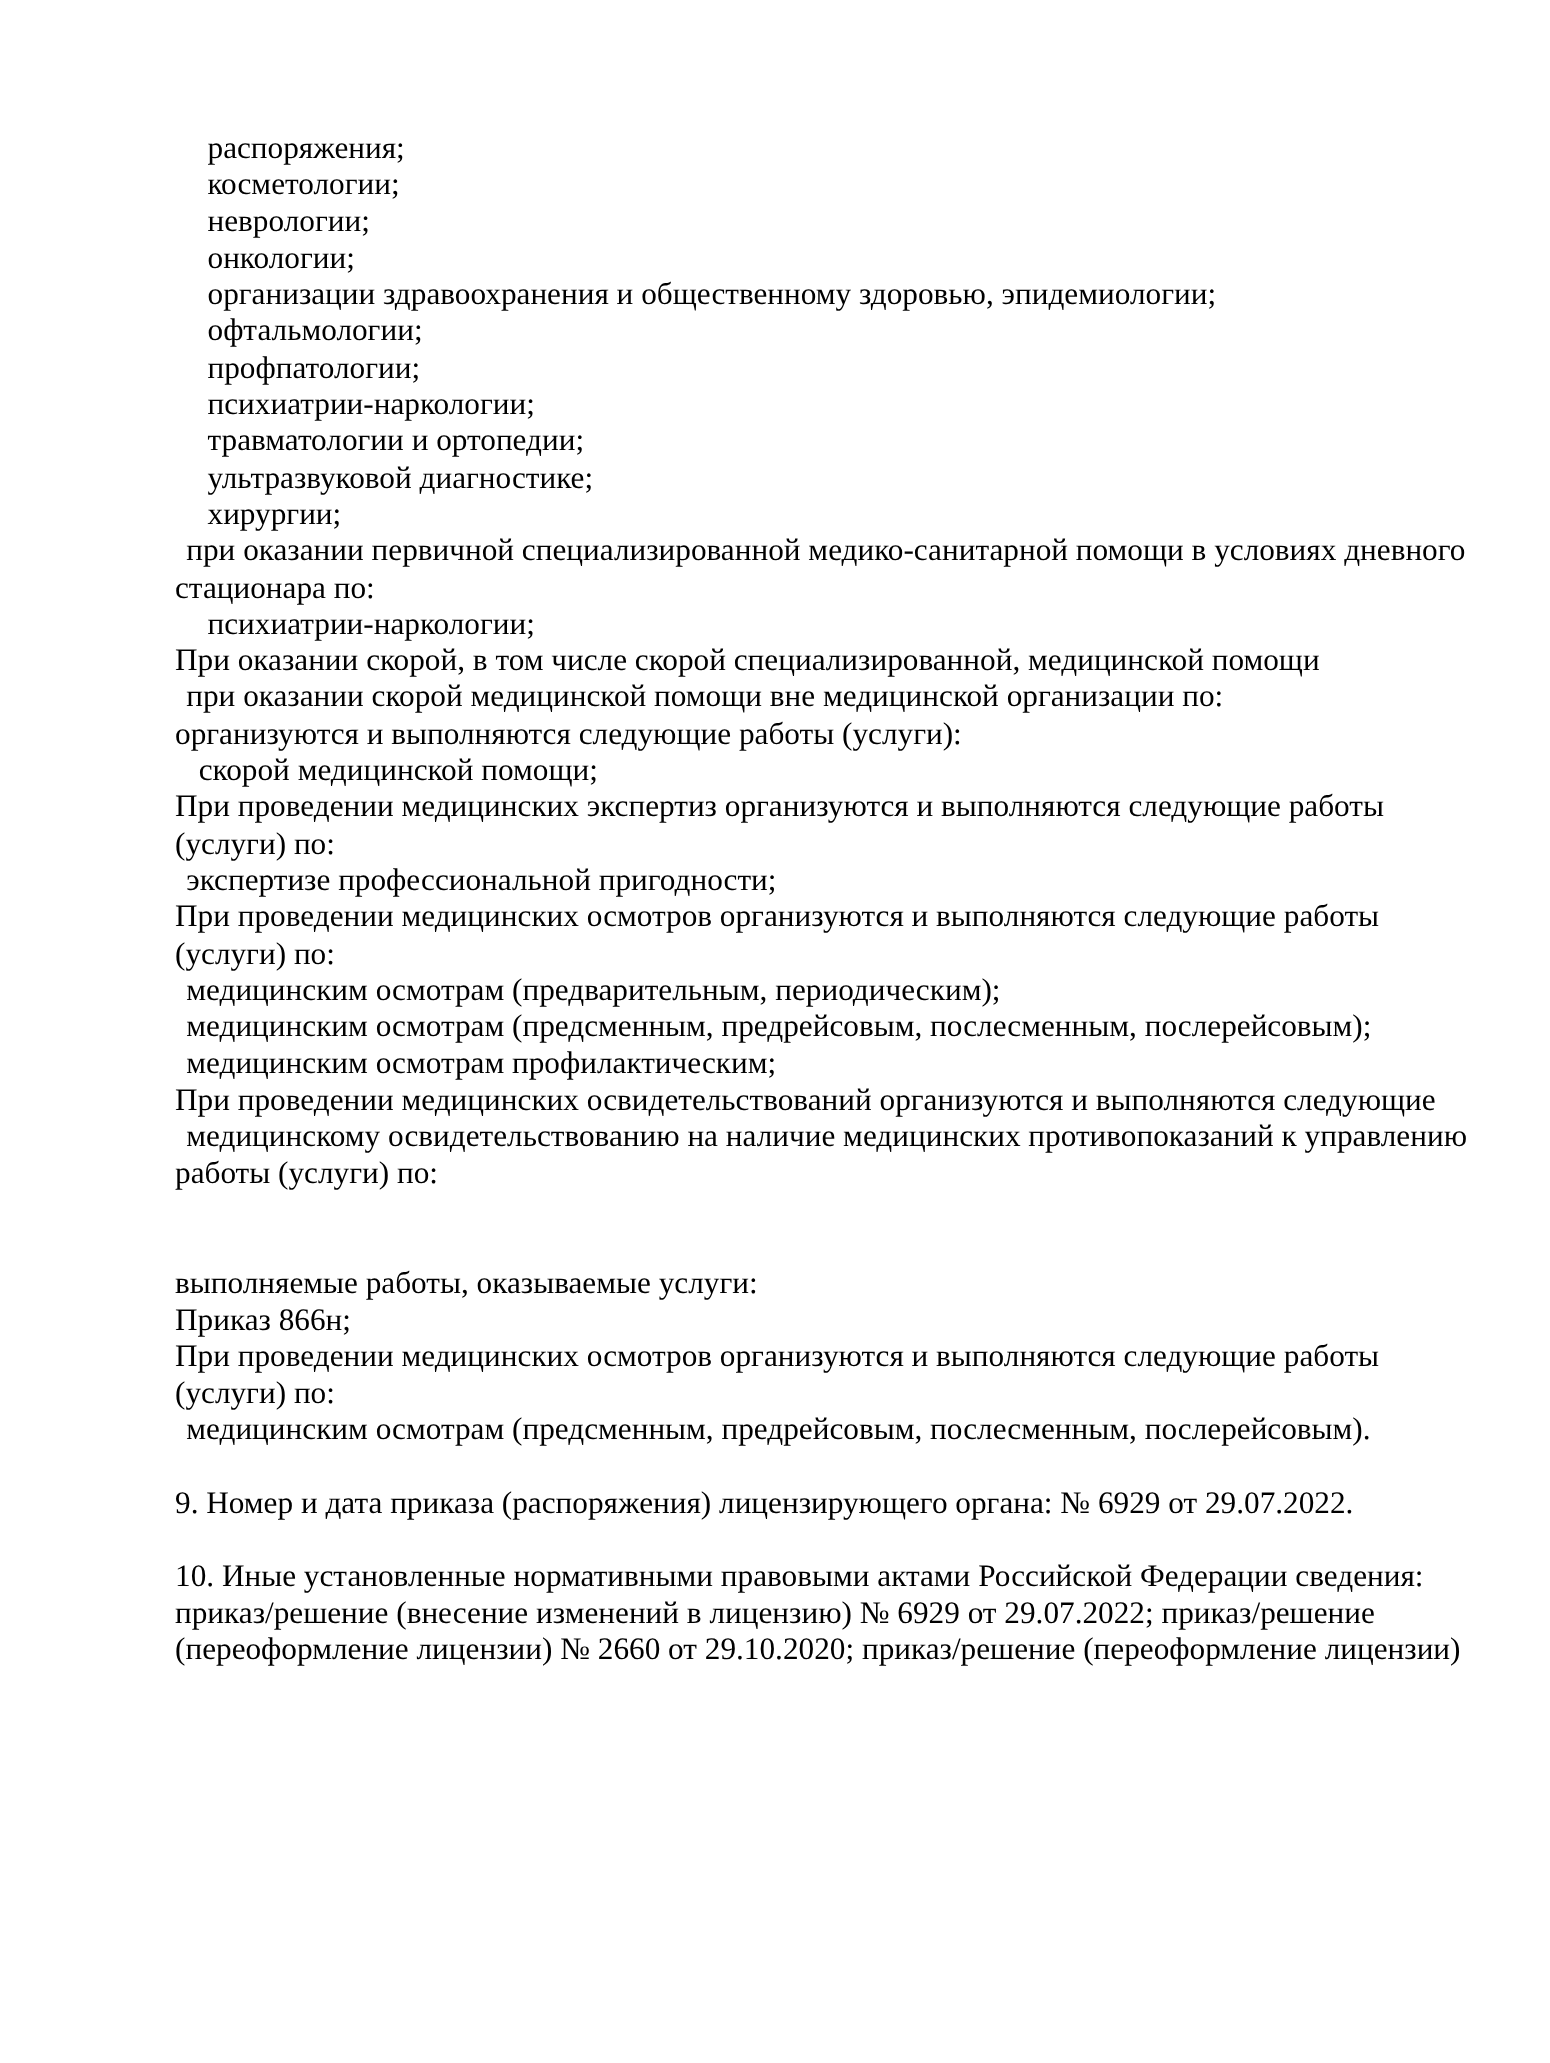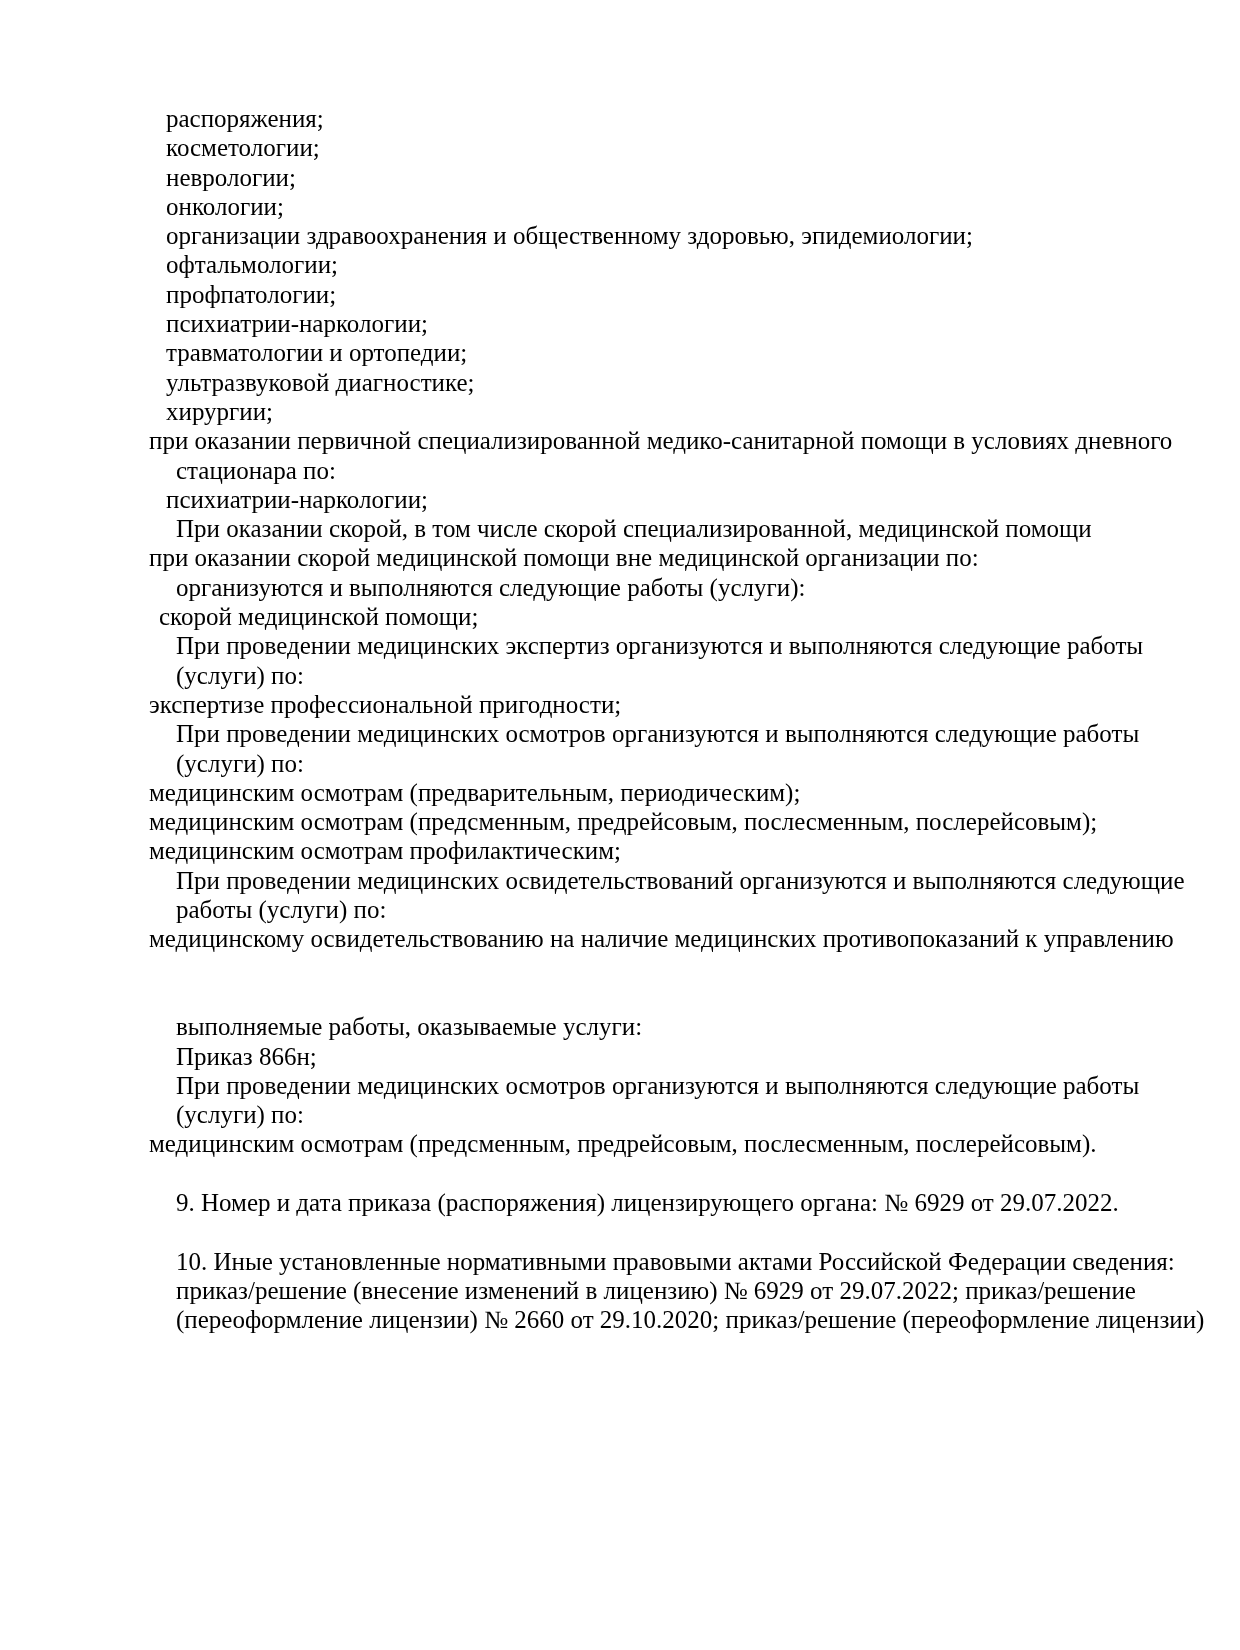--- a/index.html
+++ b/index.html
@@ -21,21 +21,21 @@
     font-family: "Liberation Serif", "DejaVu Serif", serif;
     font-size: 25px;
     line-height: 29.3px;
     color: #000000;
   }
   .text-line {
     white-space: pre;
     height: 29.3px;
   }
   
-  .i0 { padding-left: 0; margin-left: 36px; }
+  .i0 { padding-left: 0; }
   .i1 { padding-left: 9px; }
   .i2 { padding-left: 19px; }
   .i3 { padding-left: 26px; }
 </style>
 </head>
 <body style="background: rgb(255, 255, 255);">
 
 <div class="doc-page" style="color: rgb(0, 0, 0);">
 
 <div class="text-line i3">распоряжения;</div>
@@ -58,22 +58,22 @@
     <div class="text-line i2">скорой медицинской помощи;</div>
     <div class="text-line i0">При проведении медицинских экспертиз организуются и выполняются следующие работы</div>
     <div class="text-line i0">(услуги) по:</div>
     <div class="text-line i1">экспертизе профессиональной пригодности;</div>
     <div class="text-line i0">При проведении медицинских осмотров организуются и выполняются следующие работы</div>
     <div class="text-line i0">(услуги) по:</div>
     <div class="text-line i1">медицинским осмотрам (предварительным, периодическим);</div>
     <div class="text-line i1">медицинским осмотрам (предсменным, предрейсовым, послесменным, послерейсовым);</div>
     <div class="text-line i1">медицинским осмотрам профилактическим;</div>
     <div class="text-line i0">При проведении медицинских освидетельствований организуются и выполняются следующие</div>
+    <div class="text-line i1">медицинскому освидетельствованию на наличие медицинских противопоказаний к управлению</div>
     <div class="text-line i0">работы (услуги) по:</div>
-    <div class="text-line i1">медицинскому освидетельствованию на наличие медицинских противопоказаний к управлению</div>
     <div class="text-line i0">&nbsp;</div>
     <div class="text-line i0">&nbsp;</div>
     <div class="text-line i0">выполняемые работы, оказываемые услуги:</div>
     <div class="text-line i0">Приказ 866н;</div>
     <div class="text-line i0">При проведении медицинских осмотров организуются и выполняются следующие работы</div>
     <div class="text-line i0">(услуги) по:</div>
     <div class="text-line i1">медицинским осмотрам (предсменным, предрейсовым, послесменным, послерейсовым).</div>
     <div class="text-line i0">&nbsp;</div>
     <div class="text-line i0">9. Номер и дата приказа (распоряжения) лицензирующего органа: № 6929 от 29.07.2022.</div>
     <div class="text-line i0">&nbsp;</div>

